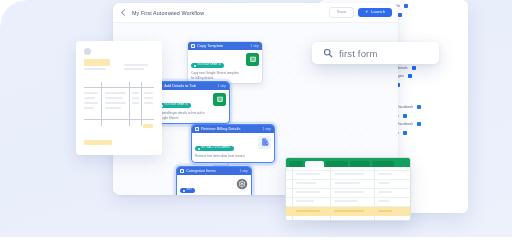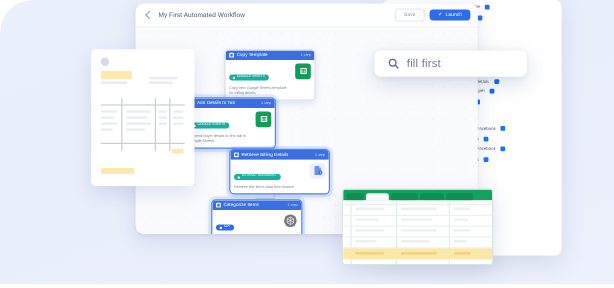--- a/index.html
+++ b/index.html
@@ -414,21 +414,21 @@
 
     <div class="hl" style="position:absolute;left:67px;top:83px;width:10px;height:4px;"></div>
     <div class="hl" style="position:absolute;left:8px;top:99px;width:28px;height:5px;"></div>
   </div>
 
   <div class="search-ov">
     <svg width="10" height="10" viewBox="0 0 16 16">
       <circle cx="6.8" cy="6.8" r="4.4" fill="none" stroke="#5b6b9a" stroke-width="1.7"></circle>
       <line x1="10.2" y1="10.2" x2="14" y2="14" stroke="#5b6b9a" stroke-width="1.8" stroke-linecap="round"></line>
     </svg>
-    <span class="search-val" title="Search actions">fill first</span>
+    <span class="search-val" title="Search actions">first form</span>
   </div>
 
   <div class="sheet">
     <div class="sheet-top">
       <span class="sheet-tab" style="width:14px"></span>
       <span class="sheet-tab act" style="width:19px"></span>
       <span class="sheet-tab" style="width:22px"></span>
       <span class="sheet-tab" style="width:20px"></span>
       <span class="sheet-tab" style="width:22px"></span>
     </div>

